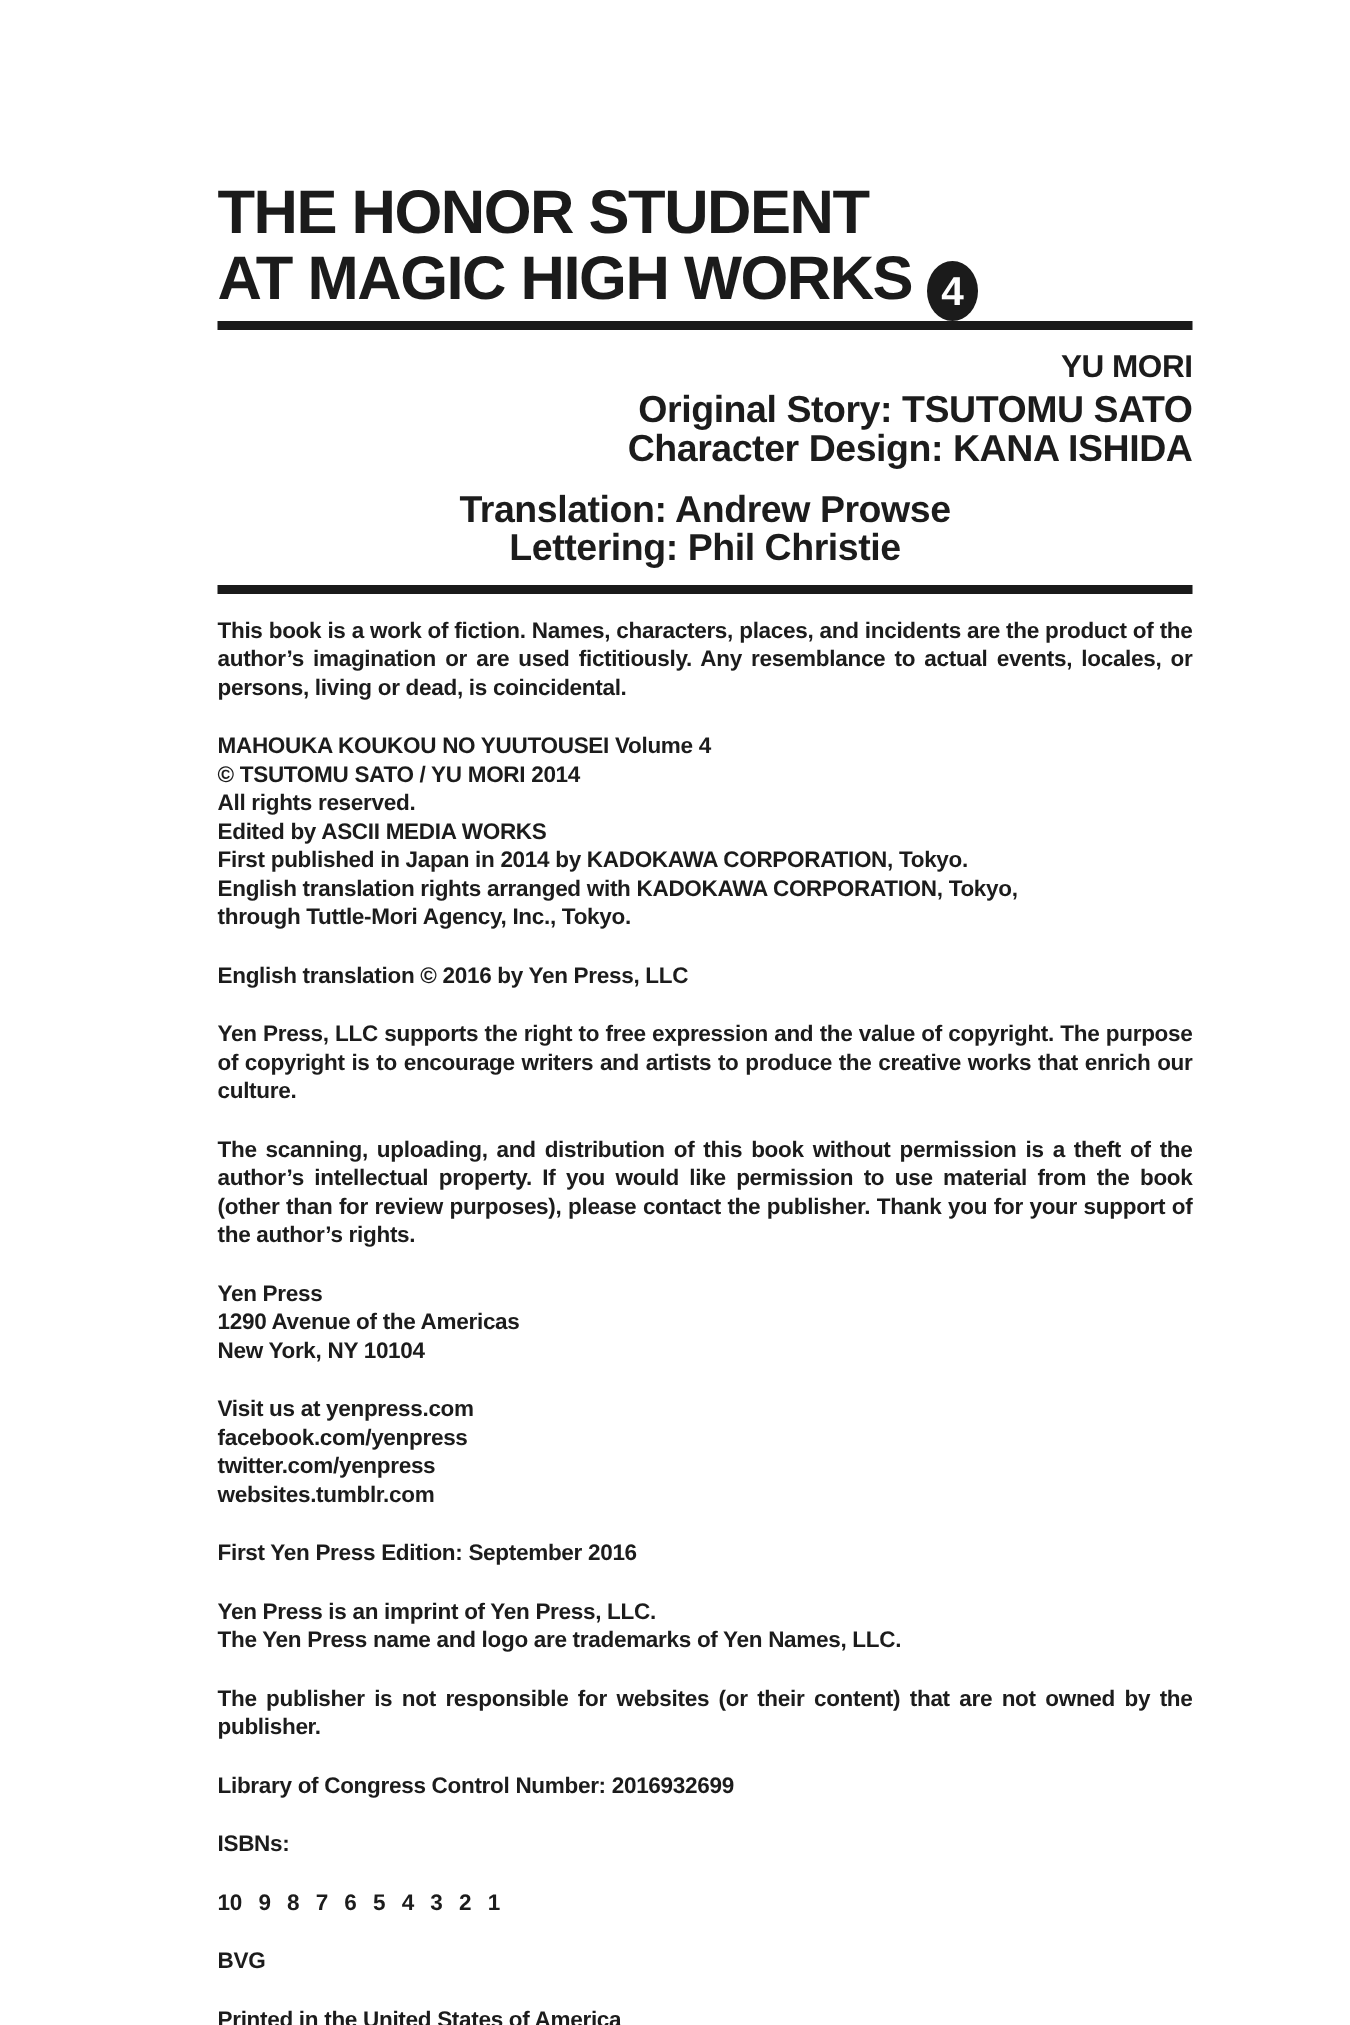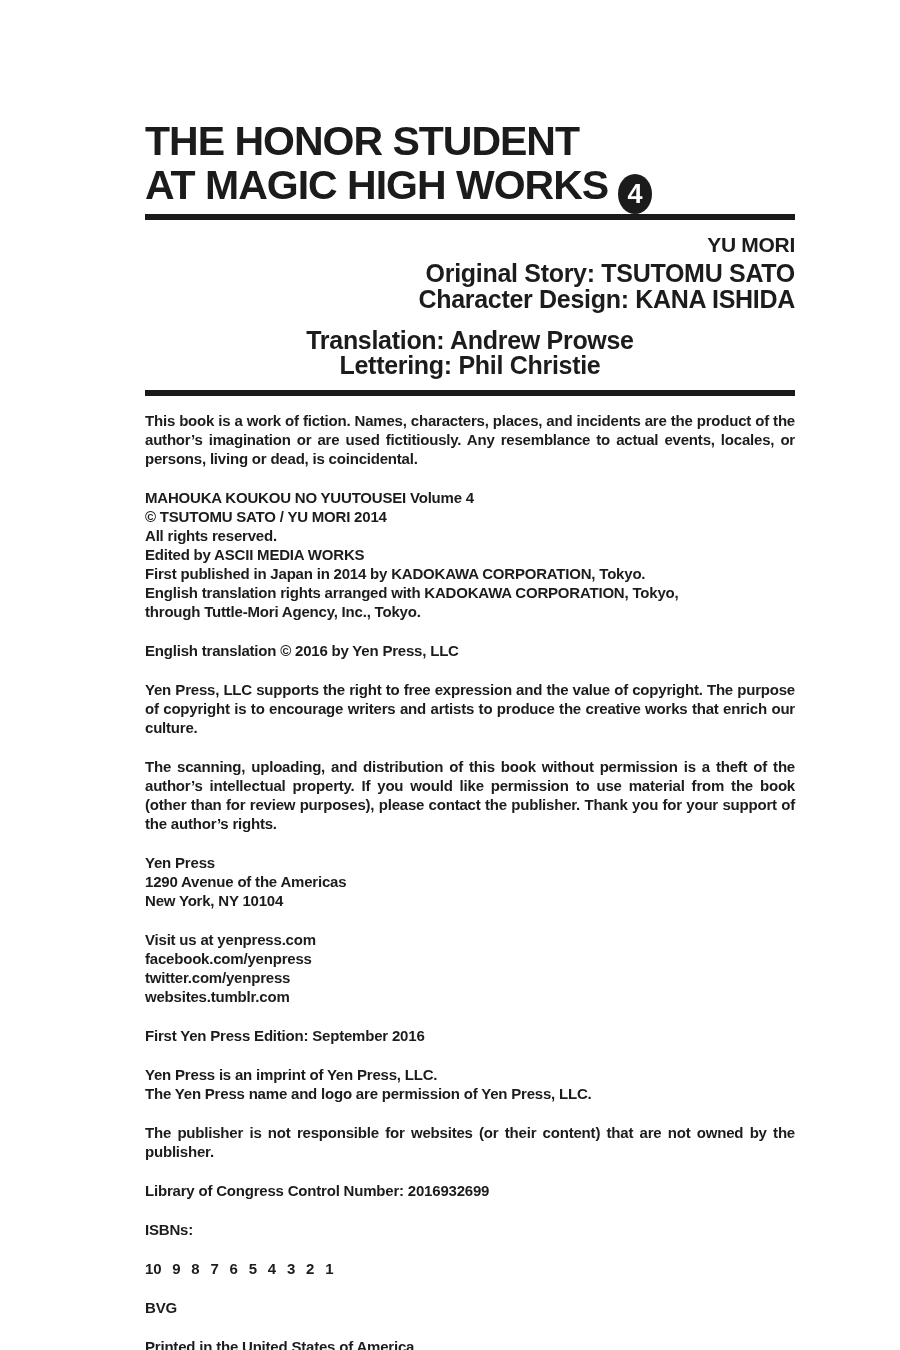--- a/index.html
+++ b/index.html
@@ -124,21 +124,21 @@
     <div>Visit us at yenpress.com</div>
     <div>facebook.com/yenpress</div>
     <div>twitter.com/yenpress</div>
     <div>websites.tumblr.com</div>
   </div>
 
   <div class="para">First Yen Press Edition: September 2016</div>
 
   <div class="para">
     <div>Yen Press is an imprint of Yen Press, LLC.</div>
-    <div>The Yen Press name and logo are permission of Yen Press, LLC.</div>
+    <div>The Yen Press name and logo are trademarks of Yen Names, LLC.</div>
   </div>
 
   <div class="para justified">The publisher is not responsible for websites (or their content) that are not owned by the publisher.</div>
 
   <div class="para">Library of Congress Control Number: 2016932699</div>
 
   <div class="para isbn-row">
     <span class="isbn-label">ISBNs:</span>
   </div>
 

